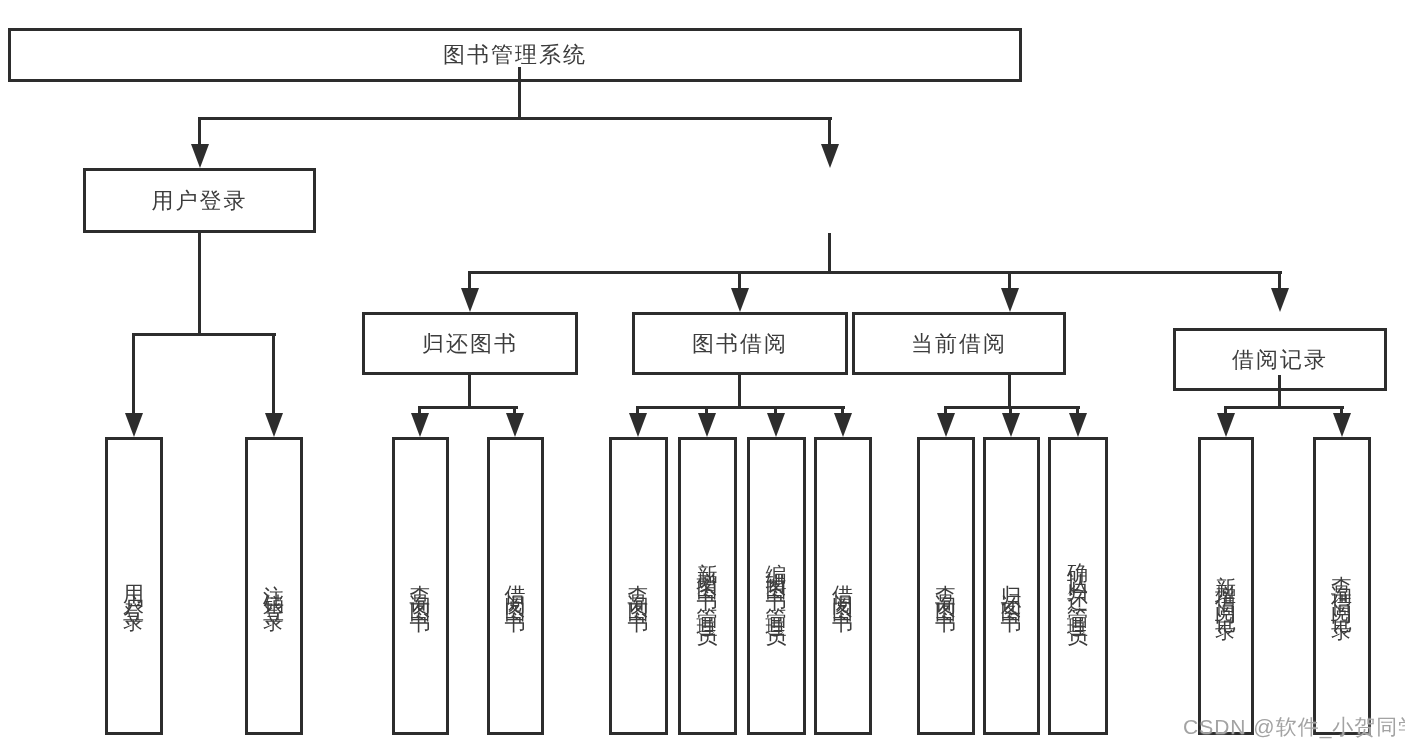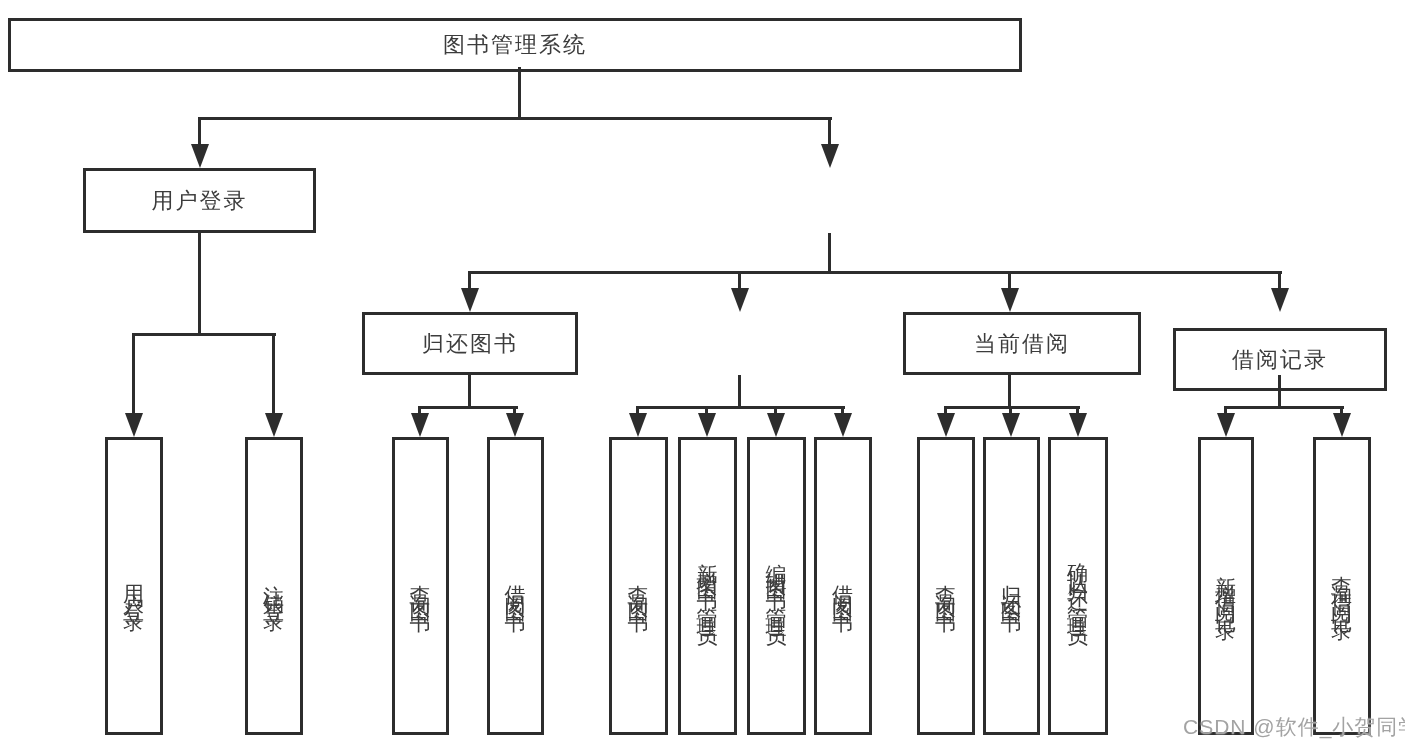--- a/index.html
+++ b/index.html
@@ -44,21 +44,21 @@
     white-space:nowrap;
     z-index:9;
     text-shadow:0 0 2px #ffffff;
   }
 </style>
 </head>
 <body>
 
 <div id="stage">
 
-  <div class="box" style="left:8px;top:18px;width:1014px;height:54px">
+  <div class="box" style="left:8px;top:28px;width:1014px;height:54px">
     <span class="ht">图书管理系统</span>
   </div>
 
   <div class="v" style="left:518px;top:67px;height:51px"></div>
   <div class="h" style="left:198px;top:117px;width:634px"></div>
   <div class="v" style="left:198px;top:117px;height:30px"></div>
   <div class="a" style="left:191px;top:144px"></div>
   <div class="v" style="left:828px;top:117px;height:30px"></div>
   <div class="a" style="left:821px;top:144px"></div>
 
@@ -80,21 +80,24 @@
   <div class="v" style="left:738px;top:271px;height:23px"></div>
   <div class="a" style="left:731px;top:288px"></div>
   <div class="v" style="left:1008px;top:271px;height:23px"></div>
   <div class="a" style="left:1001px;top:288px"></div>
   <div class="v" style="left:1278px;top:271px;height:23px"></div>
   <div class="a" style="left:1271px;top:288px"></div>
 
   <div class="box" style="left:362px;top:312px;width:216px;height:63px">
     <span class="ht">归还图书</span>
   </div>
-  <div class="box" style="left:903px;top:312px;width:238px;height:63px">
+  <div class="box" style="left:632px;top:312px;width:216px;height:63px">
+    <span class="ht">图书借阅</span>
+  </div>
+  <div class="box" style="left:852px;top:312px;width:214px;height:63px">
     <span class="ht">当前借阅</span>
   </div>
   <div class="box" style="left:1173px;top:328px;width:214px;height:63px">
     <span class="ht">借阅记录</span>
   </div>
 
   <div class="v" style="left:468px;top:375px;height:33px"></div>
   <div class="h" style="left:418px;top:406px;width:100px"></div>
   <div class="v" style="left:418px;top:406px;height:12px"></div>
   <div class="a" style="left:411px;top:413px"></div>

